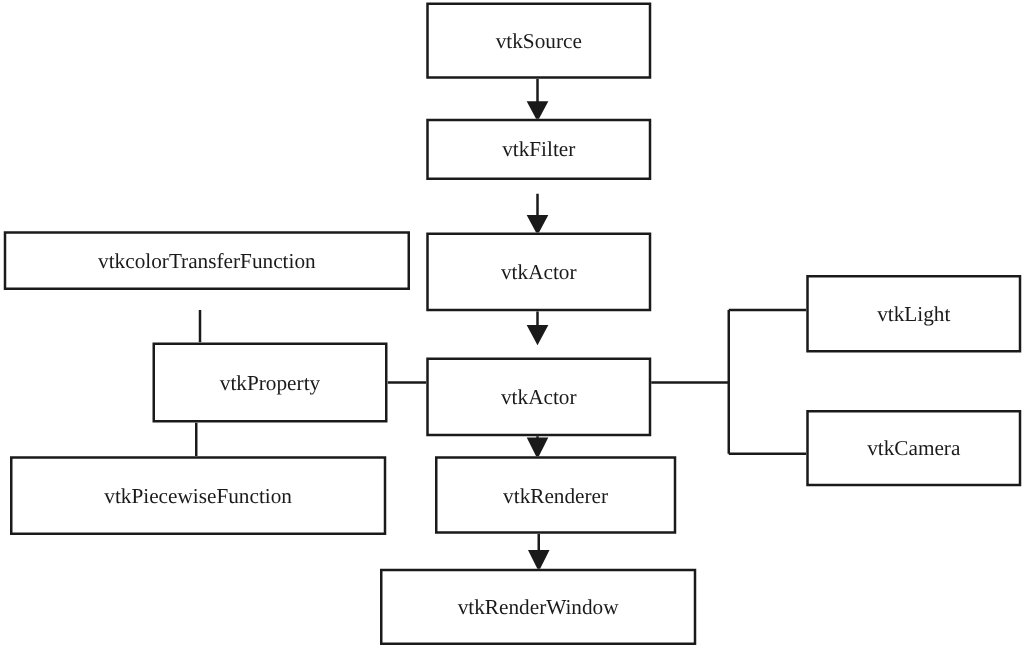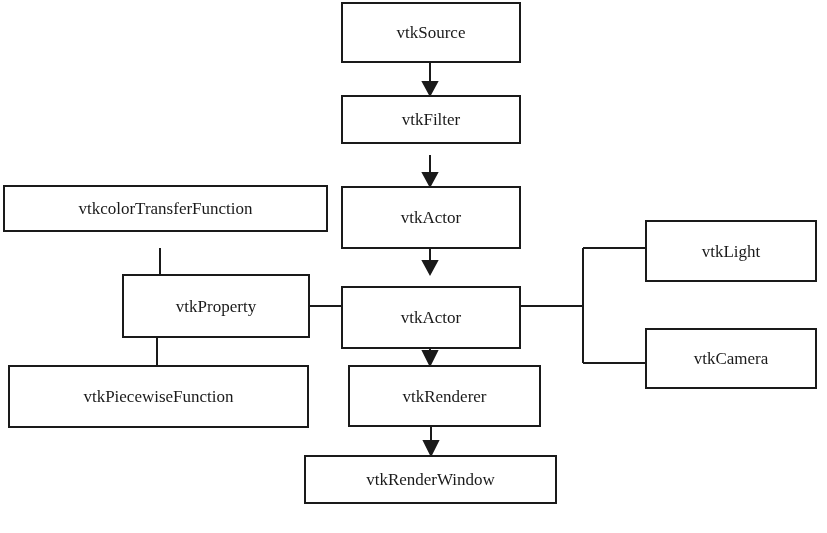--- a/index.html
+++ b/index.html
@@ -90,21 +90,21 @@
   <div class="node" style="left:341px; top:2px;   width:180px; height:61px">vtkSource</div>
 
   <div class="node" style="left:341px; top:95px;  width:180px; height:49px">vtkFilter</div>
 
   <div class="node" style="left:341px; top:186px; width:180px; height:63px">vtkActor</div>
 
   <div class="node" style="left:341px; top:286px; width:180px; height:63px">vtkActor</div>
 
   <div class="node" style="left:348px; top:365px; width:193px; height:62px">vtkRenderer</div>
 
-  <div class="node" style="left:304px; top:455px; width:253px; height:49px">vtkRenderWindow</div>
+  <div class="node" style="left:304px; top:455px; width:253px; height:61px">vtkRenderWindow</div>
 
   <div class="node" style="left:3px;   top:185px; width:325px; height:47px">vtkcolorTransferFunction</div>
 
   <div class="node" style="left:8px;   top:365px; width:301px; height:63px">vtkPiecewiseFunction</div>
 
   <div class="node" style="left:122px; top:274px; width:188px; height:64px">vtkProperty</div>
 
   <div class="node" style="left:645px; top:328px; width:172px; height:61px">vtkCamera</div>
 
   <div class="node" style="left:645px; top:220px; width:172px; height:62px">vtkLight</div>

